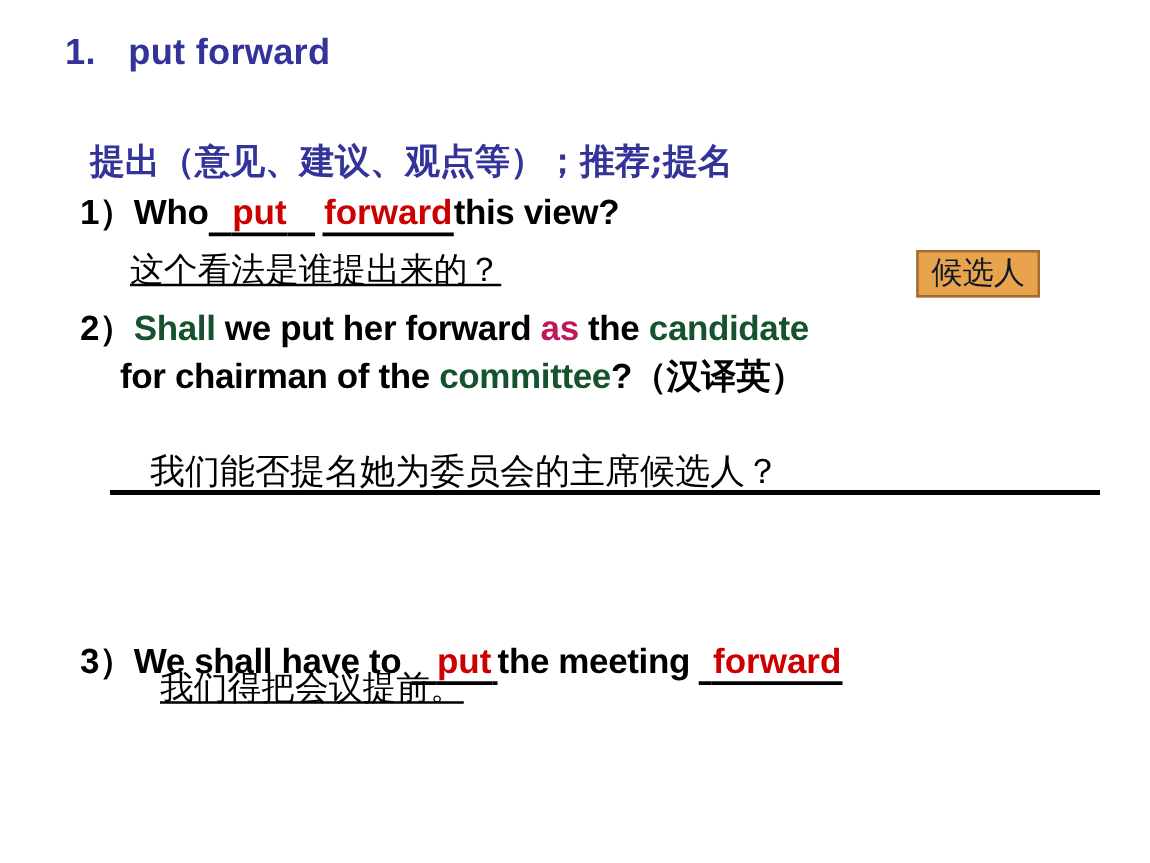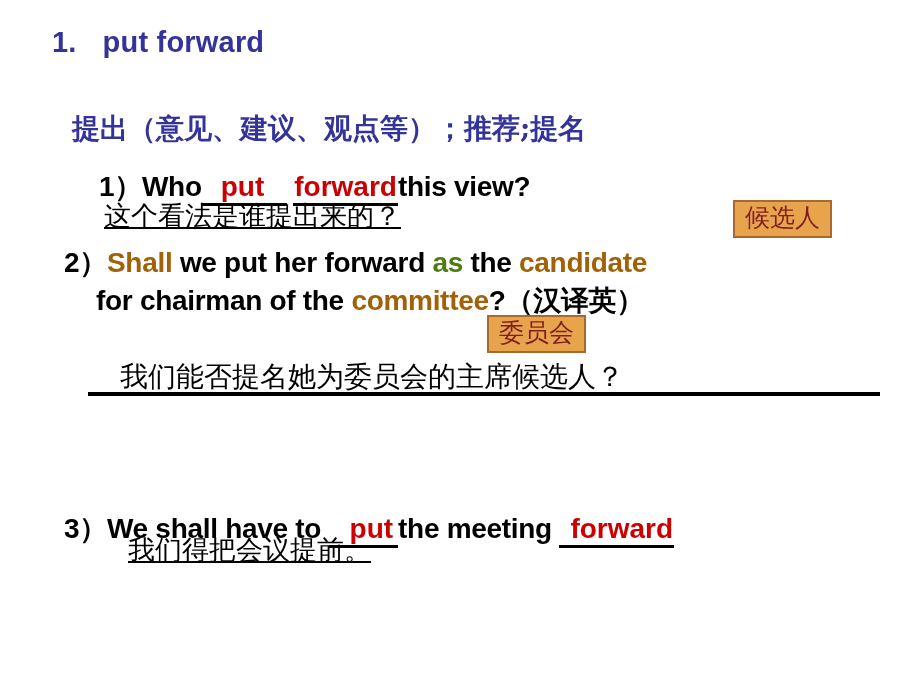--- a/index.html
+++ b/index.html
@@ -51,27 +51,27 @@
   .gloss-2 { left: 72px; top: 440px; }
 
   
   .en {
     font-family: "Liberation Sans", "DejaVu Sans", sans-serif;
     font-size: 28px;
     font-weight: bold;
     color: #000000;
     letter-spacing: -0.3px;
   }
-  .en-1 { left: 64px; top: 168px; margin-left: 35px; }
+  .en-1 { left: 64px; top: 151px; }
   .en-2 { left: 64px; top: 244px; }
   .en-2b { left: 96px; top: 282px; }
   .en-3 { left: 64px; top: 510px; }
 
-  .red   { color: #4d7c0f; }
-  .blue  { color: #a16207; }
+  .red   { color: #be185d; }
+  .blue  { color: #14532d; }
   .blank {
     color: #CC0000;
     border-bottom: 3px solid #000000;
     padding: 0 1px 1px 1px;
     letter-spacing: 0px;
   }
   .blank-lead {
     display: inline-block;
     border-bottom: 3px solid #000000;
     height: 0.95em;
@@ -101,21 +101,21 @@
     top: 392px;
     width: 792px;
     height: 4px;
     background: #000000;
   }
 
   
   .callout {
     font-family: "DejaVu Serif", "Liberation Serif", serif;
     font-size: 25px;
-    color: #7f1d1d;
+    color: #0f172a;
     background: #E8A34D;
     border: 2px solid #A66A2E;
     padding: 2px 10px 4px 10px;
     line-height: 1.1;
   }
   .callout-candidate { left: 733px; top: 200px; }
   .callout-committee { left: 487px; top: 315px; }
 </style>
 </head>
 <body>
@@ -137,21 +137,20 @@
   <div class="abs callout callout-candidate">候选人</div>
 
   <div class="abs en en-2">
     <span>2）</span><span class="blue">Shall</span><span> we put her forward </span><span class="red">as</span><span> the </span><span class="blue">candidate</span>
   </div>
 
   <div class="abs en en-2b">
     <span>for chairman of the </span><span class="blue">committee</span><span>?（汉译英）</span>
   </div>
 
-  <div class="abs callout callout-committee">委员会</div>
 
   <div class="abs cn-red">我们能否提名她为委员会的主席候选人？</div>
   <div class="abs answer-rule"></div>
 
 
   <div class="abs en en-3">
     <span>3）</span><span>We shall have to </span><span class="blank-lead" style="width:20px"></span><span class="blank">put</span><span class="blank-lead" style="width:4px"></span><span>the meeting </span><span class="blank-lead" style="width:10px"></span><span class="blank">forward</span>
   </div>
 
   <div class="abs cn-black cn-3">我们得把会议提前。</div>

